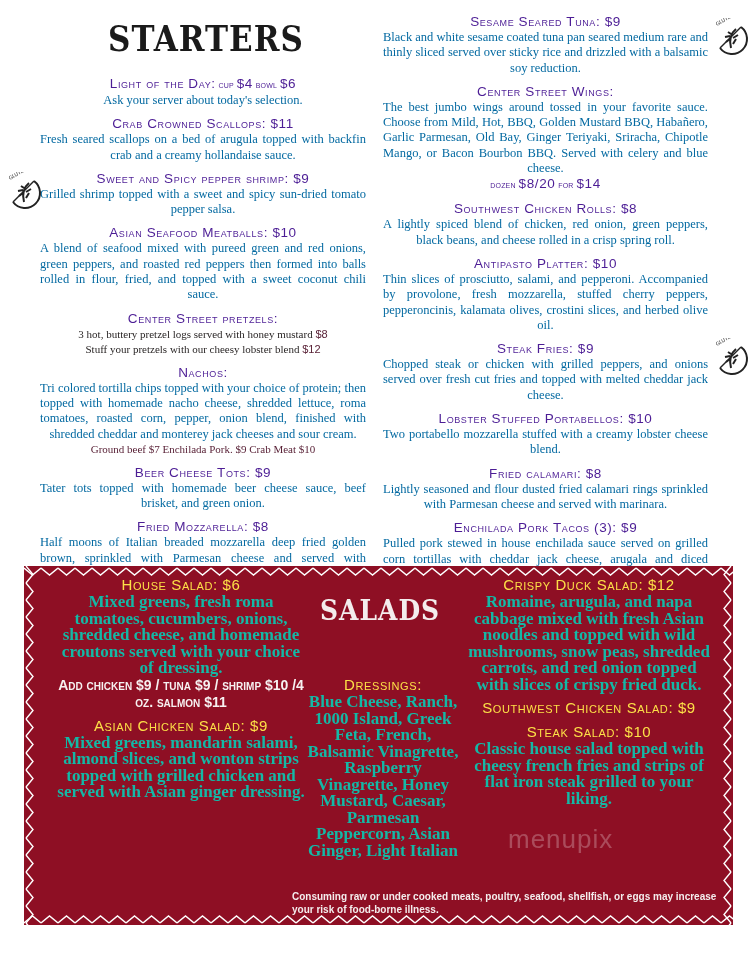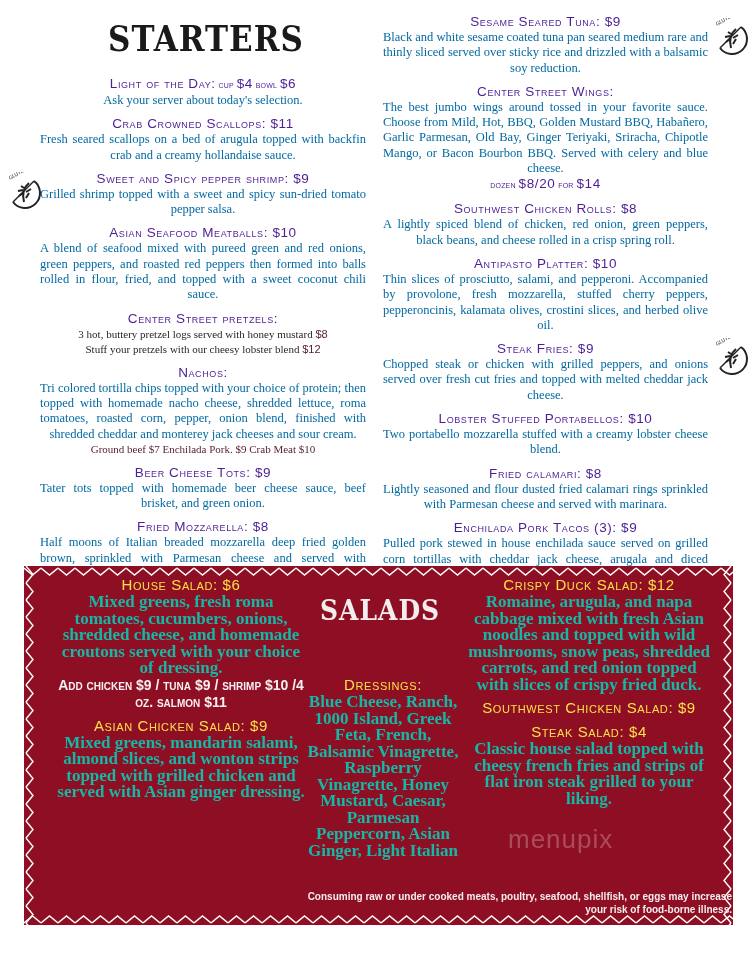--- a/index.html
+++ b/index.html
@@ -41,21 +41,21 @@
     color: #fde047; font-size: 15px; letter-spacing: 0.6px; line-height: 18px;
   }
   .s-desc { font-weight: bold; font-size: 17px; line-height: 16.5px; color: #14b8a6; }
   .s-extra { font-family: "Liberation Sans", sans-serif; font-weight: bold; font-variant: small-caps; font-size: 14px; line-height: 17px; color: #f7f1f1; }
   .s-item { margin-bottom: 6px; }
   #salads-title { left: 296px; top: 30px; width: 120px; text-align: center; font-size: 25px; color: #f4eded; }
   #dressings { left: 280px; top: 110px; width: 158px; }
   #s-left { left: 32px; top: 10px; width: 250px; }
   #s-right { left: 440px; top: 10px; width: 250px; }
   #disclaimer {
-    position: absolute; left: 268px; top: 325px; width: 440px; text-align: right;
+    position: absolute; left: 268px; top: 325px; width: 440px; text-align: left;
     font-family: "Liberation Sans", sans-serif; font-weight: bold; font-size: 10px; line-height: 12.5px; color: #f4eded;
   }
   #watermark {
     position: absolute; left: 508px; top: 824px; font-family: "Liberation Sans", sans-serif;
     font-size: 26px; color: rgba(255,255,255,0.25); letter-spacing: 1px;
   }
 </style>
 </head>
 <body>
 
@@ -211,21 +211,21 @@
 
   <div id="s-right" class="col">
     <div class="s-item">
       <div class="s-title">Crispy Duck Salad: $12</div>
       <div class="s-desc">Romaine, arugula, and napa cabbage mixed with fresh Asian noodles and topped with wild mushrooms, snow peas, shredded carrots, and red onion topped with slices of crispy fried duck.</div>
     </div>
     <div class="s-item">
       <div class="s-title">Southwest Chicken Salad: $9</div>
     </div>
     <div class="s-item">
-      <div class="s-title">Steak Salad: $4</div>
+      <div class="s-title">Steak Salad: $10</div>
       <div class="s-desc">Classic house salad topped with cheesy french fries and strips of flat iron steak grilled to your liking.</div>
     </div>
   </div>
 
   <div id="disclaimer">Consuming raw or under cooked meats, poultry, seafood, shellfish, or eggs may increase your risk of food-borne illness.</div>
 </div>
 
 <div id="watermark">menupix</div>
 
 </body></html>

